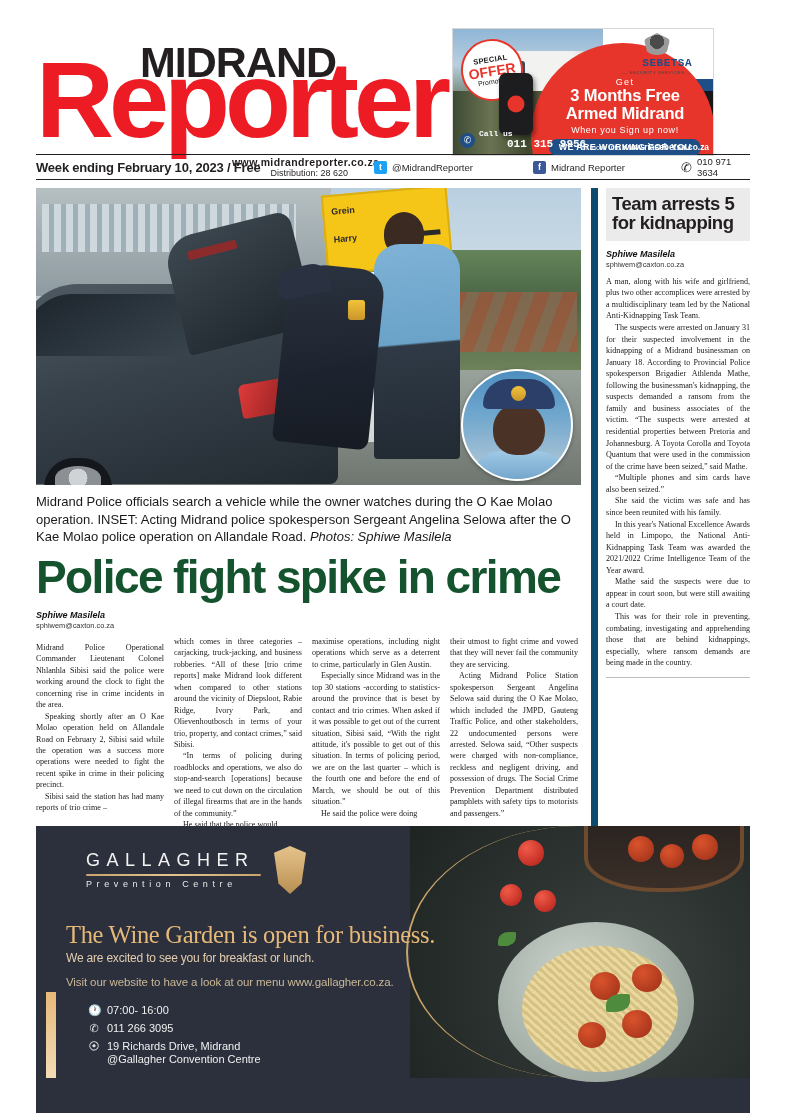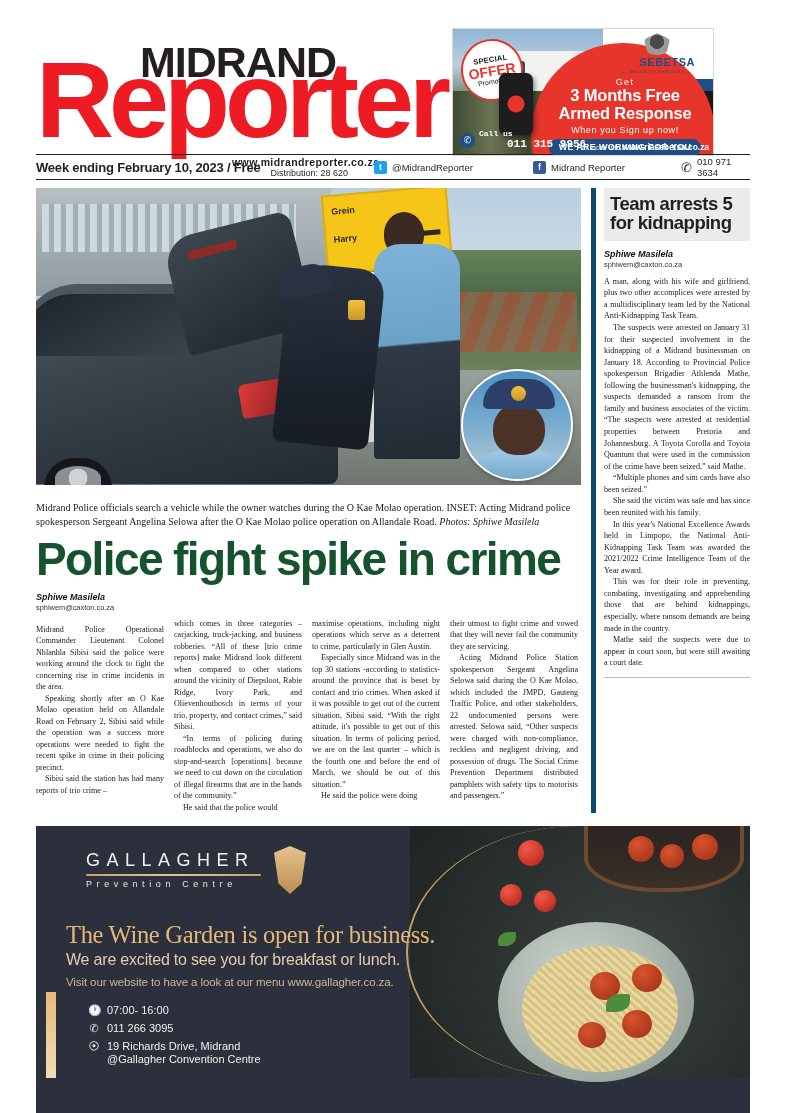--- a/index.html
+++ b/index.html
@@ -78,21 +78,21 @@
     position: absolute; right: 6px; top: 4px; width: 100px; text-align: center; z-index: 5;
   }
   .ad-logo-mark {
     width: 26px; height: 22px; margin: 0 auto 1px;
     background: radial-gradient(circle at 50% 40%, #4a4a4a 0 38%, transparent 39%), #9a9a9a;
     border-radius: 50% 50% 45% 45%;
     clip-path: polygon(50% 0,100% 30%,85% 100%,15% 100%,0 30%);
   }
   .ad-logo-text { font-size: 11px; font-weight: bold; letter-spacing: .5px; }
   .ad-logo-text .t1 { color: #e8352b; }
-  .ad-logo-text .t2 { color: #1f4e86; }
+  .ad-logo-text .t2 { color: #1f4e86; font-family: Liberation Mono, monospace; }
   .ad-logo-sub { font-size: 4.4px; color: #444; letter-spacing: .6px; margin-top:1px;}
   .ad-special {
     position: absolute; left: 8px; top: 10px; width: 62px; height: 62px; z-index: 6;
     border-radius: 50%; background: #ffffff; border: 2.5px solid #e8352b;
     display: flex; flex-direction: column; align-items: center; justify-content: center;
     transform: rotate(-9deg);
   }
   .ad-special .s1 { font-size: 7.5px; font-weight: bold; color: #17171a; letter-spacing: .3px;}
   .ad-special .s2 { font-size: 14px; font-weight: bold; color: #e8352b; line-height: 1; }
   .ad-special .s3 { font-size: 7px; color: #17171a; }
@@ -136,21 +136,21 @@
   .ib-phone { position: absolute; left: 645px; display: flex; align-items: center; gap: 5px; }
   .ic-sq { width: 13px; height: 13px; display:flex; align-items:center; justify-content:center; border-radius:2px; font-size: 9px; color: #fff; font-weight: bold;}
   .ic-tw { background: #1da1f2; }
   .ic-fb { background: #3b5998; }
   .ic-ph { color: #231f20; font-size: 13px; }
   .ib-lbl { font-size: 9.5px; color: #231f20; }
 
   
   .content { display: flex; gap: 10px; margin-top: 8px; }
   .left-col { width: 545px; }
-  .right-col { width: 165px; border-left: 5px solid #0c4a6e; padding-left: 8px; }
+  .right-col { width: 165px; border-left: 7px solid #0c4a6e; padding-left: 8px; }
 
   
   .hero {
     position: relative; width: 545px; height: 297px; overflow: hidden;
     background: linear-gradient(180deg,#a9c3d8 0%, #c3d2dd 32%, #9aa39c 60%, #6f7670 100%);
   }
   .h-building {
     position:absolute; left:0; top:0; width:300px; height:108px;
     background: linear-gradient(180deg,#b6bfc2,#8e9ba0);
   }
@@ -262,23 +262,23 @@
   .h-inset-face {
     position:absolute; left:30px; top:32px; width:52px; height:52px;
     background: #4b3226; border-radius: 50% 50% 44% 44%;
   }
   .h-inset-body {
     position:absolute; left:8px; bottom:-6px; width:96px; height:34px;
     background: linear-gradient(180deg,#9fc9e6,#6c9fc6); border-radius: 30px 30px 0 0;
   }
 
   .caption {
-    font-family: Liberation Serif, serif;
-    font-size: 10px; line-height: 1.35; color: #1a1a1a;
-    margin-top: 16px; width: 545px;
+    font-family: Liberation Sans, sans-serif;
+    font-size: 13px; line-height: 1.35; color: #1a1a1a;
+    margin-top: 8px; width: 545px;
   }
   .caption i { font-style: italic; }
 
   
   .main-head {
     font-size: 46px; font-weight: bold; color: #14532d; letter-spacing: -1.6px;
     line-height: 1; margin-top: 8px; white-space: nowrap;
   }
 
   
@@ -328,21 +328,21 @@
     background: linear-gradient(180deg,#e6c38c,#b98f52);
     clip-path: polygon(50% 0, 100% 14%, 86% 78%, 50% 100%, 14% 78%, 0 14%);
   }
   .ga-head {
     position: absolute; left: 30px; top: 95px; width: 400px;
     font-family: "Liberation Serif", serif;
     font-size: 24.5px; color: #e7b979; letter-spacing: -.3px; white-space: nowrap;
   }
   .ga-sub2 {
     position: absolute; left: 30px; top: 125px; width: 420px;
-    font-size: 16px; color: #e3cdae; letter-spacing: -.2px; white-space: nowrap;
+    font-size: 12px; color: #e3cdae; letter-spacing: -.2px; white-space: nowrap;
   }
   .ga-visit {
     position: absolute; left: 30px; top: 150px; width: 430px;
     font-size: 11.5px; color: #cbb897; letter-spacing: -.1px; white-space: nowrap;
   }
   .ga-bar {
     position: absolute; left: 10px; top: 166px; width: 10px; height: 86px;
     background: linear-gradient(180deg,#e7b979,#f3dcb6);
   }
   .ga-contact { position: absolute; left: 52px; top: 178px; }
@@ -412,21 +412,21 @@
         <div class="s1">SPECIAL</div>
         <div class="s2">OFFER</div>
         <div class="s3">Promotion</div>
       </div>
 
       <div class="ad-remote"></div>
 
       <div class="ad-copy">
         <div class="ad-get">Get</div>
         <div class="ad-head">3 Months Free</div>
-        <div class="ad-head">Armed Response</div>
+        <div class="ad-head">Armed Midrand</div>
         <div class="ad-sub">When you Sign up now!</div>
         <div class="ad-btn">WE ARE WORKING FOR YOU</div>
       </div>
 
       <div class="ad-more">
         <span>For more info </span><b>www.riasebetsa.co.za</b>
       </div>
 
       <div class="ad-call">
         <div class="ad-call-ic">✆</div>
@@ -540,22 +540,22 @@
       <div class="side-byline">
         <div class="byline-name">Sphiwe Masilela</div>
         <div class="byline-mail">sphiwem@caxton.co.za</div>
       </div>
       <div class="side-body">
         <p class="first">A man, along with his wife and girlfriend, plus two other accomplices were arrested by a multidisciplinary team led by the National Anti-Kidnapping Task Team.</p>
         <p>The suspects were arrested on January 31 for their suspected involvement in the kidnapping of a Midrand businessman on January 18. According to Provincial Police spokesperson Brigadier Athlenda Mathe, following the businessman's kidnapping, the suspects demanded a ransom from the family and business associates of the victim. “The suspects were arrested at residential properties between Pretoria and Johannesburg. A Toyota Corolla and Toyota Quantum that were used in the commission of the crime have been seized,” said Mathe.</p>
         <p>“Multiple phones and sim cards have also been seized.”</p>
         <p>She said the victim was safe and has since been reunited with his family.</p>
         <p>In this year's National Excellence Awards held in Limpopo, the National Anti-Kidnapping Task Team was awarded the 2021/2022 Crime Intelligence Team of the Year award.</p>
+        <p>Mathe said the suspects were due to appear in court soon, but were still awaiting a court date.</p>
         <p>This was for their role in preventing, combating, investigating and apprehending those that are behind kidnappings, especially, where ransom demands are being made in the country.</p>
-        <p>Mathe said the suspects were due to appear in court soon, but were still awaiting a court date.</p>
       </div>
       <div class="side-rule"></div>
     </div>
   </div>
 
   <div class="bot-ad">
 
     <div class="ga-photo">
       <div class="ga-pan"></div>
       <div class="ga-mb" style="left:218px; top:10px; width:26px; height:26px;"></div>

